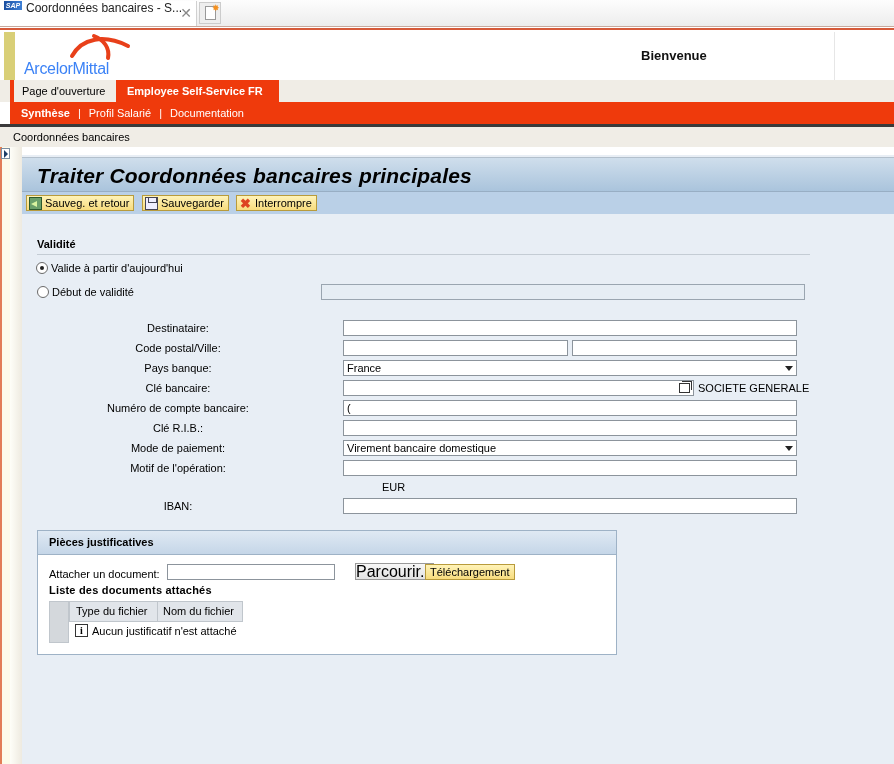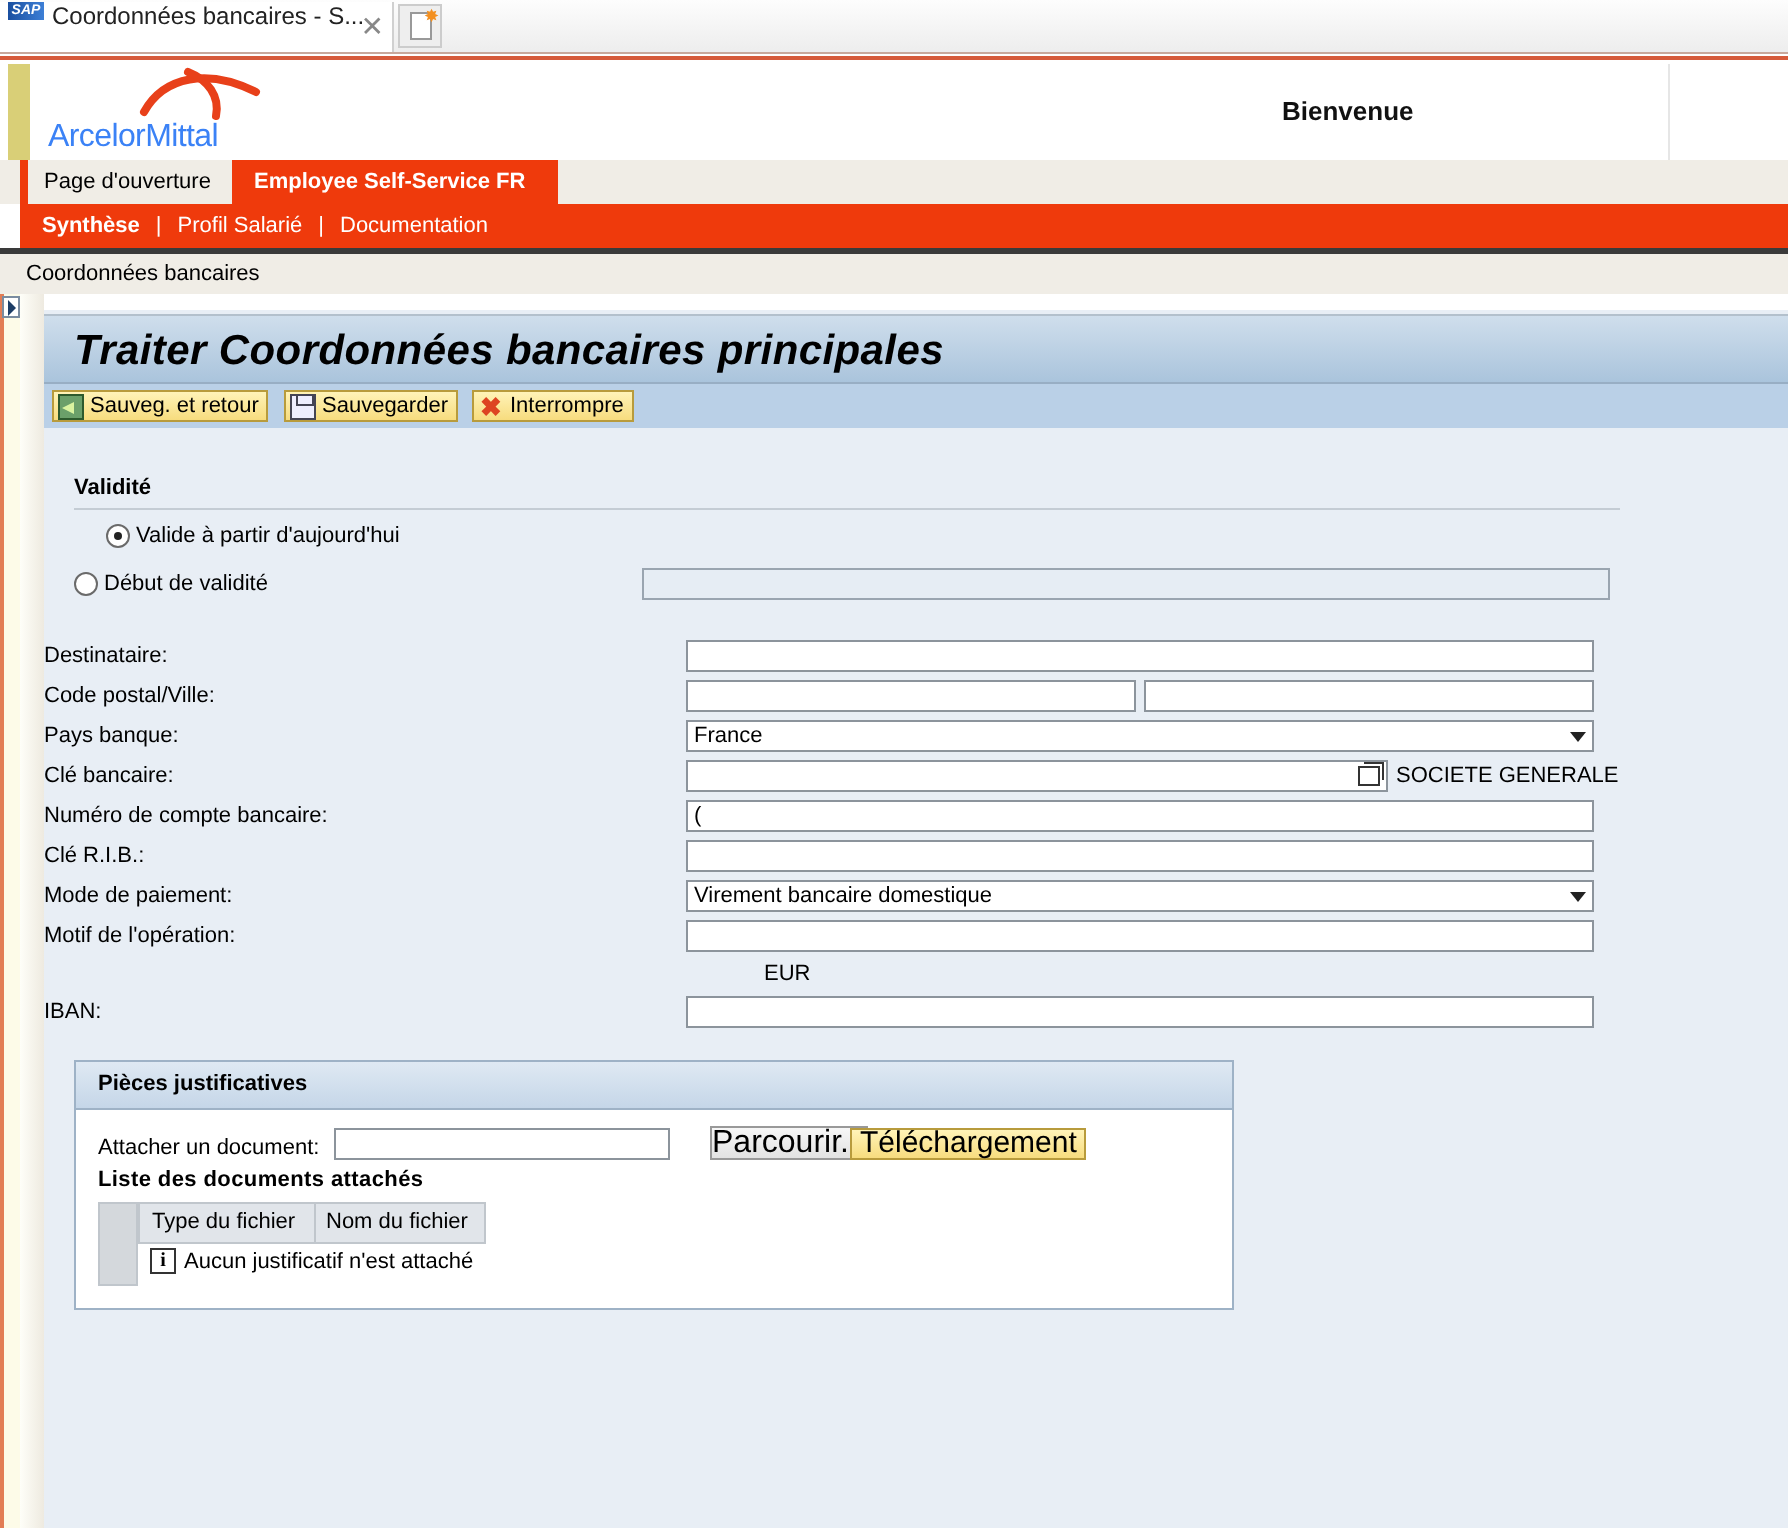--- a/index.html
+++ b/index.html
@@ -51,33 +51,33 @@
   .ic-save::before { content: ""; position: absolute; left: 2px; top: 0; width: 7px; height: 4px; border: 1px solid #445; border-top: none; }
   .ic-cancel { color: #d42; font-weight: bold; font-size: 13px; line-height: 13px; text-align: center; }
 
   .section-label { position: absolute; font-size: 11px; font-weight: bold; }
   .hline { position: absolute; height: 1px; background: #c4ccd4; }
   .radio-row { position: absolute; display: flex; align-items: center; font-size: 11px; }
   .radio { width: 12px; height: 12px; border-radius: 50%; border: 1px solid #6a6a6a; background: #fff; margin-right: 3px; position: relative; }
   .radio.on::after { content: ""; position: absolute; left: 3px; top: 3px; width: 4px; height: 4px; border-radius: 50%; background: #222; }
   .input-disabled { position: absolute; height: 16px; background: #e6edf4; border: 1px solid #9aa5b0; }
 
-  .frow-label { position: absolute; width: 312px; text-align: left; font-size: 11px; left: 0; }
+  .frow-label { position: absolute; width: 312px; text-align: center; font-size: 11px; left: 0; }
   .finput { position: absolute; height: 16px; background: #fff; border: 1px solid #8c949c; font-size: 11px; padding-left: 3px; line-height: 14px; }
   .dd-arrow { position: absolute; right: 3px; top: 5px; border-top: 5px solid #222; border-left: 4px solid transparent; border-right: 4px solid transparent; }
   .f4-icon { position: absolute; right: 3px; top: 2px; width: 11px; height: 10px; border: 1px solid #333; background: #fff; }
   .f4-icon::before { content: ""; position: absolute; left: 2px; top: -3px; width: 9px; height: 8px; border: 1px solid #333; border-bottom: none; border-left: none; }
   .static-val { position: absolute; font-size: 11px; }
 
   .docpanel { position: absolute; left: 15px; top: 375px; width: 580px; height: 125px; background: #fff; border: 1px solid #9eb2c6; }
   .docpanel-head { height: 24px; background: linear-gradient(#dfe9f3, #c5d6e8); border-bottom: 1px solid #9eb2c6; padding-left: 11px; line-height: 23px; font-weight: bold; font-size: 11px; }
   .doc-label { position: absolute; left: 11px; top: 37px; font-size: 11px; }
   .doc-input { position: absolute; left: 129px; top: 33px; width: 168px; height: 16px; border: 1px solid #8c949c; background: #fff; }
   .browse-btn { position: absolute; left: 317px; top: 32px; width: 79px; height: 17px; border: 1px solid #999; background: linear-gradient(#f7f7f7, #e2e2e2); font-size: 16px; text-align: center; line-height: 15px; }
-  .upload-btn { position: absolute; left: 387px; top: 33px; height: 16px; padding: 0 4px; border: 1px solid #b89b3c; background: linear-gradient(#fff3b8, #f7dc7e); font-size: 15px; line-height: 14px; }
+  .upload-btn { position: absolute; left: 387px; top: 33px; height: 16px; padding: 0 4px; border: 1px solid #b89b3c; background: linear-gradient(#fff3b8, #f7dc7e); font-size: 11px; line-height: 14px; }
   .list-title { position: absolute; left: 11px; top: 53px; font-size: 11px; font-weight: bold; letter-spacing: 0.2px; }
   .doc-table { position: absolute; left: 11px; top: 70px; }
   .dt-sel { position: absolute; left: 0; top: 0; width: 20px; height: 42px; background: #d4d8dc; border: 1px solid #c0c6cc; }
   .dt-h1 { position: absolute; left: 20px; top: 0; width: 89px; height: 21px; background: #e1e5ea; border: 1px solid #c0c6cc; line-height: 19px; padding-left: 6px; font-size: 11px; }
   .dt-h2 { position: absolute; left: 108px; top: 0; width: 86px; height: 21px; background: #e1e5ea; border: 1px solid #c0c6cc; line-height: 19px; padding-left: 5px; font-size: 11px; }
   .dt-row { position: absolute; left: 26px; top: 23px; display: flex; align-items: center; font-size: 11px; white-space: nowrap; }
   .info-icon { width: 13px; height: 13px; border: 1px solid #333; font-size: 10px; line-height: 11px; text-align: center; font-weight: bold; margin-right: 4px; font-family: "Liberation Serif", serif; }
 </style>
 </head>
 <body>
@@ -142,21 +142,21 @@
       <span>Sauvegarder</span>
     </div>
     <div class="tbtn" style="left:214px;">
       <span class="ic ic-cancel">✖</span>
       <span>Interrompre</span>
     </div>
   </div>
 
   <div class="section-label" style="left:15px; top:83px;">Validité</div>
   <div class="hline" style="left:15px; top:99px; width:773px;"></div>
-  <div class="radio-row" style="left:31px; top:107px;">
+  <div class="radio-row" style="left:14px; top:107px;">
     <span class="radio on"></span>
     <span>Valide à partir d'aujourd'hui</span>
   </div>
   <div class="radio-row" style="left:15px; top:131px;">
     <span class="radio"></span>
     <span>Début de validité</span>
   </div>
   <div class="input-disabled" style="left:299px; top:129px; width:484px;"></div>
 
   <div class="frow-label" style="top:167px;">Destinataire:</div>

